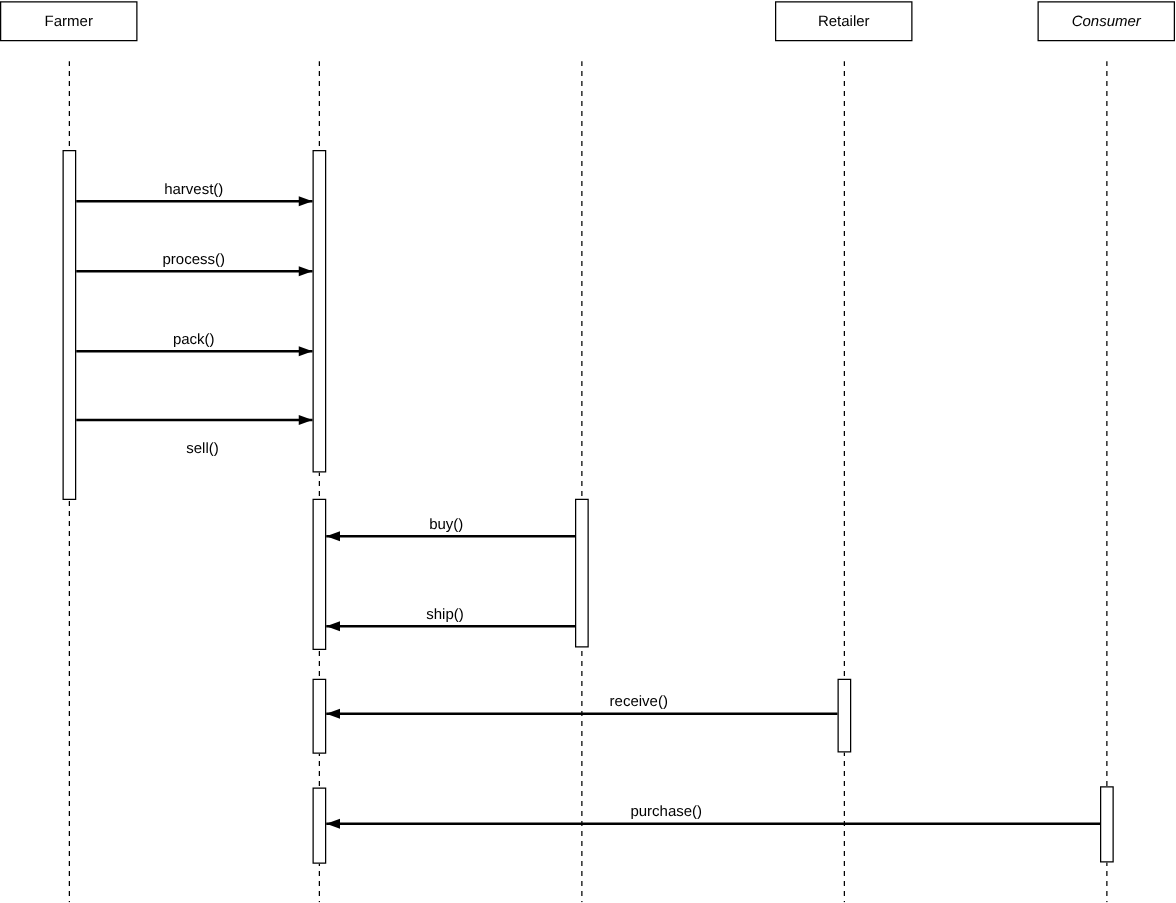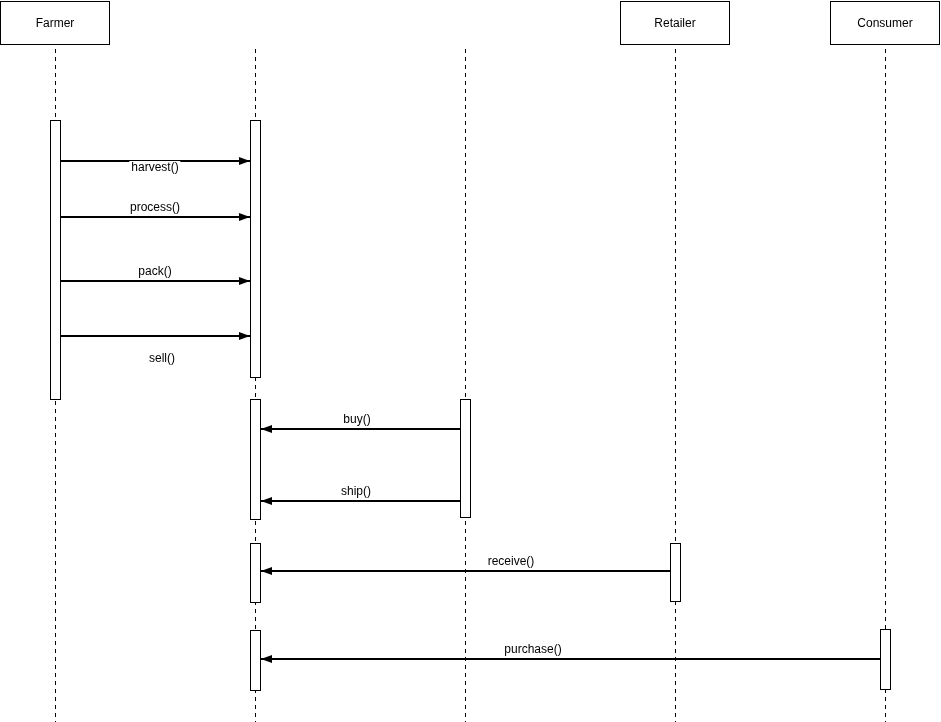--- a/index.html
+++ b/index.html
@@ -9,21 +9,21 @@
     height: 722px;
     background: #ffffff;
     font-family: "Liberation Sans", sans-serif;
     overflow: hidden;
   }
   .layer { position: absolute; inset: 0; }
   .participant-box {
     position: absolute;
     top: 1px;
     width: 110px;
-    height: 44px;
+    height: 32px;
     box-sizing: border-box;
     border: 1.5px solid #000000;
     background: #ffffff;
     display: flex;
     align-items: center;
     justify-content: center;
     font-size: 12px;
     color: #000000;
     z-index: 3;
   }
@@ -88,21 +88,21 @@
       <div class="activation" style="left: 249.5px; top: 399px; height: 121px;"></div>
       <div class="activation" style="left: 459.5px; top: 399px; height: 119px;"></div>
       <div class="activation" style="left: 249.5px; top: 543px; height: 60px;"></div>
       <div class="activation" style="left: 669.5px; top: 543px; height: 59px;"></div>
       <div class="activation" style="left: 249.5px; top: 630px; height: 61px;"></div>
       <div class="activation" style="left: 879.5px; top: 629px; height: 61px;"></div>
     </div>
   <div class="layer" id="messages-layer">
   <div class="message-line" style="left: 60.5px; width: 189px; top: 160px;"></div>
   <div class="arrowhead right" style="left: 238.5px; top: 157px;"></div>
-  <div class="message-label" style="left: 155px; top: 145px; margin-top: 16px;">harvest()</div>
+  <div class="message-label" style="left: 155px; top: 145px;">harvest()</div>
 
   <div class="message-line" style="left: 60.5px; width: 189px; top: 216px;"></div>
   <div class="arrowhead right" style="left: 238.5px; top: 213px;"></div>
   <div class="message-label" style="left: 155px; top: 201px;">process()</div>
 
   <div class="message-line" style="left: 60.5px; width: 189px; top: 280px;"></div>
   <div class="arrowhead right" style="left: 238.5px; top: 277px;"></div>
   <div class="message-label" style="left: 155px; top: 265px;">pack()</div>
 
   <div class="message-line" style="left: 60.5px; width: 189px; top: 335px;"></div>
@@ -125,17 +125,17 @@
   <div class="arrowhead left" style="left: 260.5px; top: 655px;"></div>
   <div class="message-label" style="left: 533px; top: 643px; text-align: center;">purchase()</div>
 </div>
   <div class="layer" id="participants-layer">
       <div class="participant-box" style="left: 0px;">
     <span>Farmer</span>
   </div>
       <div class="participant-box" style="left: 620px;">
     <span>Retailer</span>
   </div>
-      <div class="participant-box" style="left: 830px;">
+      <div class="participant-box" style="left: 830px; font-style: italic;">
     <span>Consumer</span>
   </div>
     </div>
 </div>
 
 </body></html>

